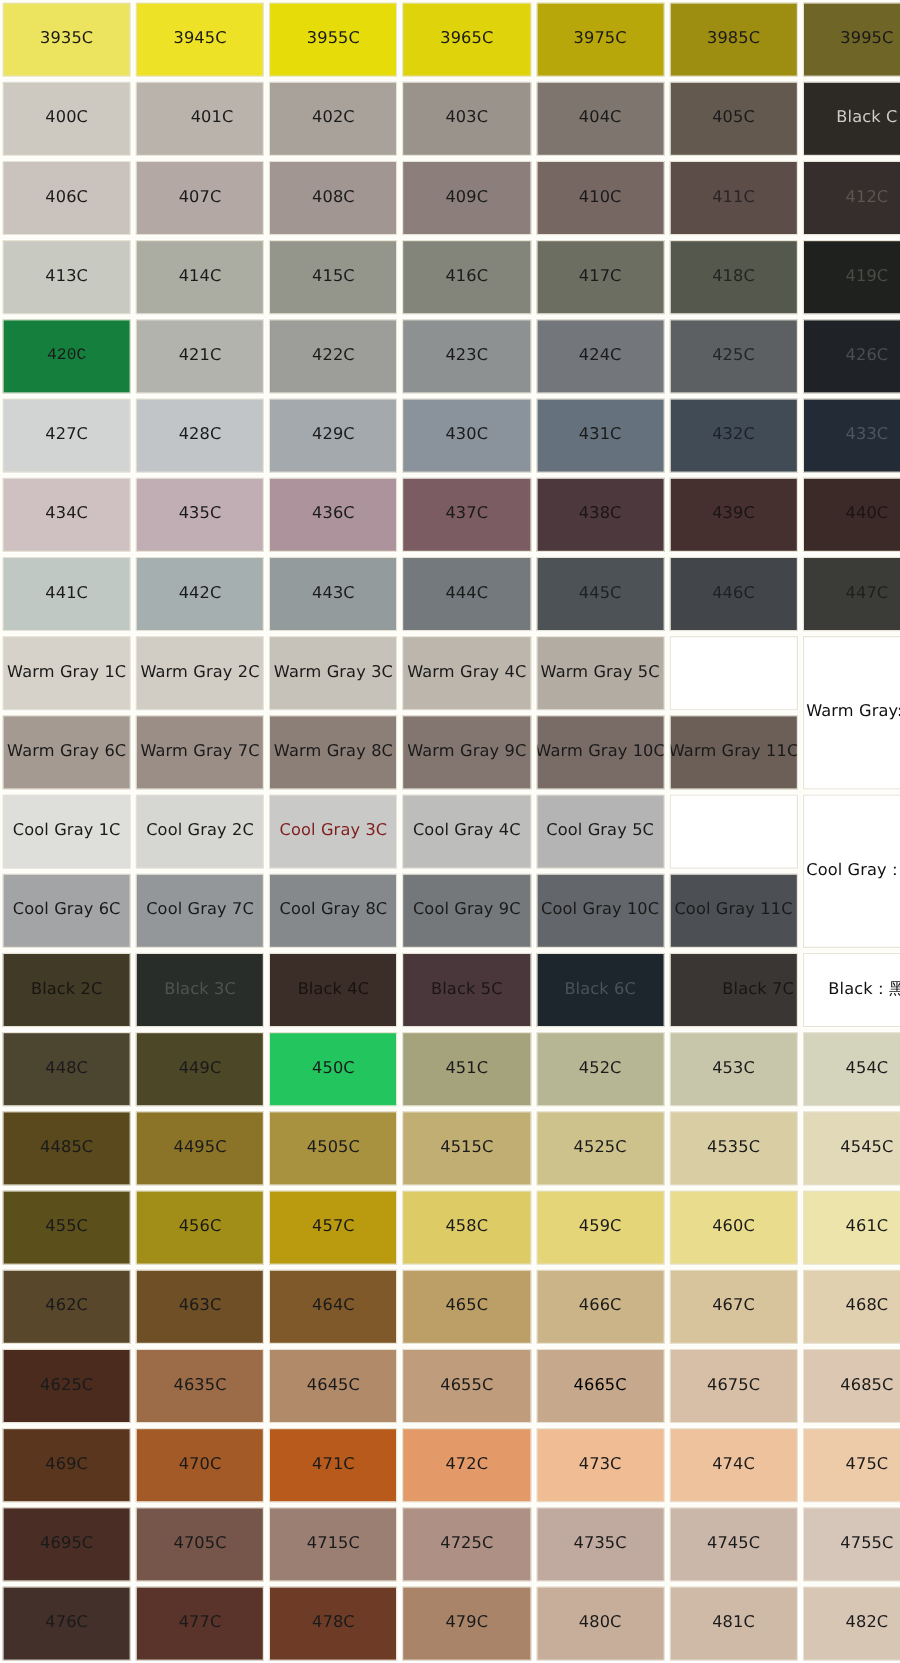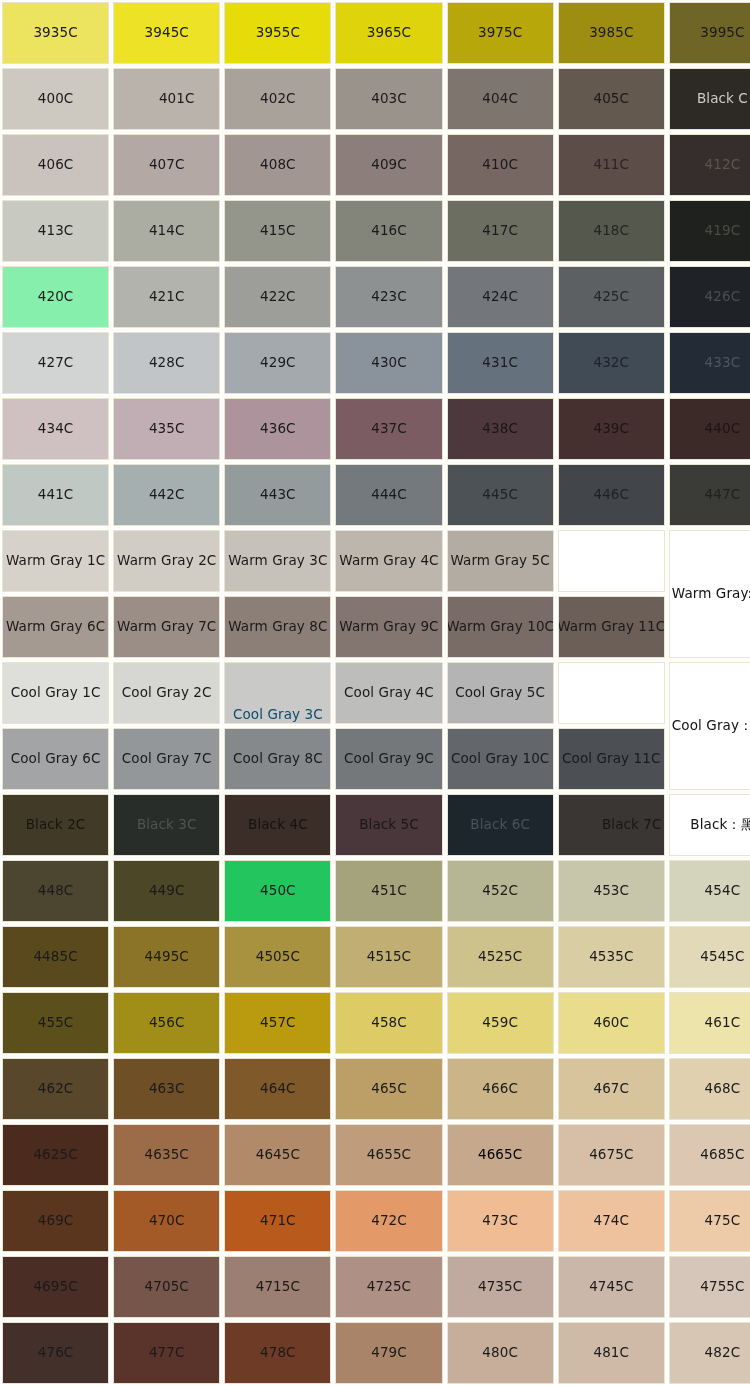--- a/index.html
+++ b/index.html
@@ -174,21 +174,21 @@
         <span class="lbl">417C</span>
       </div>
       <div class="cell" title="418C #55584D" style="flex: 0 0 107.143px; height: 62px; background: rgb(85, 88, 77); color: rgb(35, 37, 31);">
         <span class="lbl">418C</span>
       </div>
       <div class="cell" title="419C #1F211E" style="flex: 0 0 107.143px; height: 62px; background: rgb(31, 33, 30); color: rgb(74, 76, 70);">
         <span class="lbl">419C</span>
       </div>
     </div>
     <div class="row r-std">
-      <div class="cell" title="420C #C9C9C3" style="flex: 0 0 107.143px; height: 62px; background: #86efac; color: rgb(26, 26, 26);">
+      <div class="cell" title="420C #C9C9C3" style="flex: 0 0 107.143px; height: 62px; background: #15803d; color: rgb(26, 26, 26); font-family: Liberation Mono, monospace;">
         <span class="lbl">420C</span>
       </div>
       <div class="cell" title="421C #B3B3AD" style="flex: 0 0 107.143px; height: 62px; background: rgb(179, 179, 173); color: rgb(26, 26, 26);">
         <span class="lbl">421C</span>
       </div>
       <div class="cell" title="422C #9D9E9A" style="flex: 0 0 107.143px; height: 62px; background: rgb(157, 158, 154); color: rgb(26, 26, 26);">
         <span class="lbl">422C</span>
       </div>
       <div class="cell" title="423C #8E9192" style="flex: 0 0 107.143px; height: 62px; background: rgb(142, 145, 146); color: rgb(26, 26, 26);">
         <span class="lbl">423C</span>
@@ -323,21 +323,21 @@
     </div>
     <div class="gridblock">
       <div class="leftcols" style="flex: 0 0 642.857px;">
         <div class="row r-std">
           <div class="cell" title="Cool Gray 1C #DEDEDA" style="flex: 0 0 107.143px; height: 62px; background: rgb(222, 222, 218); color: rgb(26, 26, 26);">
             <span class="lbl">Cool Gray 1C</span>
           </div>
           <div class="cell" title="Cool Gray 2C #D6D6D2" style="flex: 0 0 107.143px; height: 62px; background: rgb(214, 214, 210); color: rgb(26, 26, 26);">
             <span class="lbl">Cool Gray 2C</span>
           </div>
-          <div class="cell" title="Cool Gray 3C #C9CAC8" style="flex: 0 0 107.143px; height: 62px; background: rgb(201, 202, 200); color: #0c4a6e; align-items: flex-end;">
+          <div class="cell" title="Cool Gray 3C #C9CAC8" style="flex: 0 0 107.143px; height: 62px; background: rgb(201, 202, 200); color: #7f1d1d;">
             <span class="lbl">Cool Gray 3C</span>
           </div>
           <div class="cell" title="Cool Gray 4C #BDBEBC" style="flex: 0 0 107.143px; height: 62px; background: rgb(189, 190, 188); color: rgb(26, 26, 26);">
             <span class="lbl">Cool Gray 4C</span>
           </div>
           <div class="cell" title="Cool Gray 5C #B3B4B3" style="flex: 0 0 107.143px; height: 62px; background: rgb(179, 180, 179); color: rgb(26, 26, 26);">
             <span class="lbl">Cool Gray 5C</span>
           </div>
           <div class="cell blank" style="flex: 0 0 107.143px; height: 62px; background: rgb(255, 255, 255);">
             <span class="lbl"></span>

